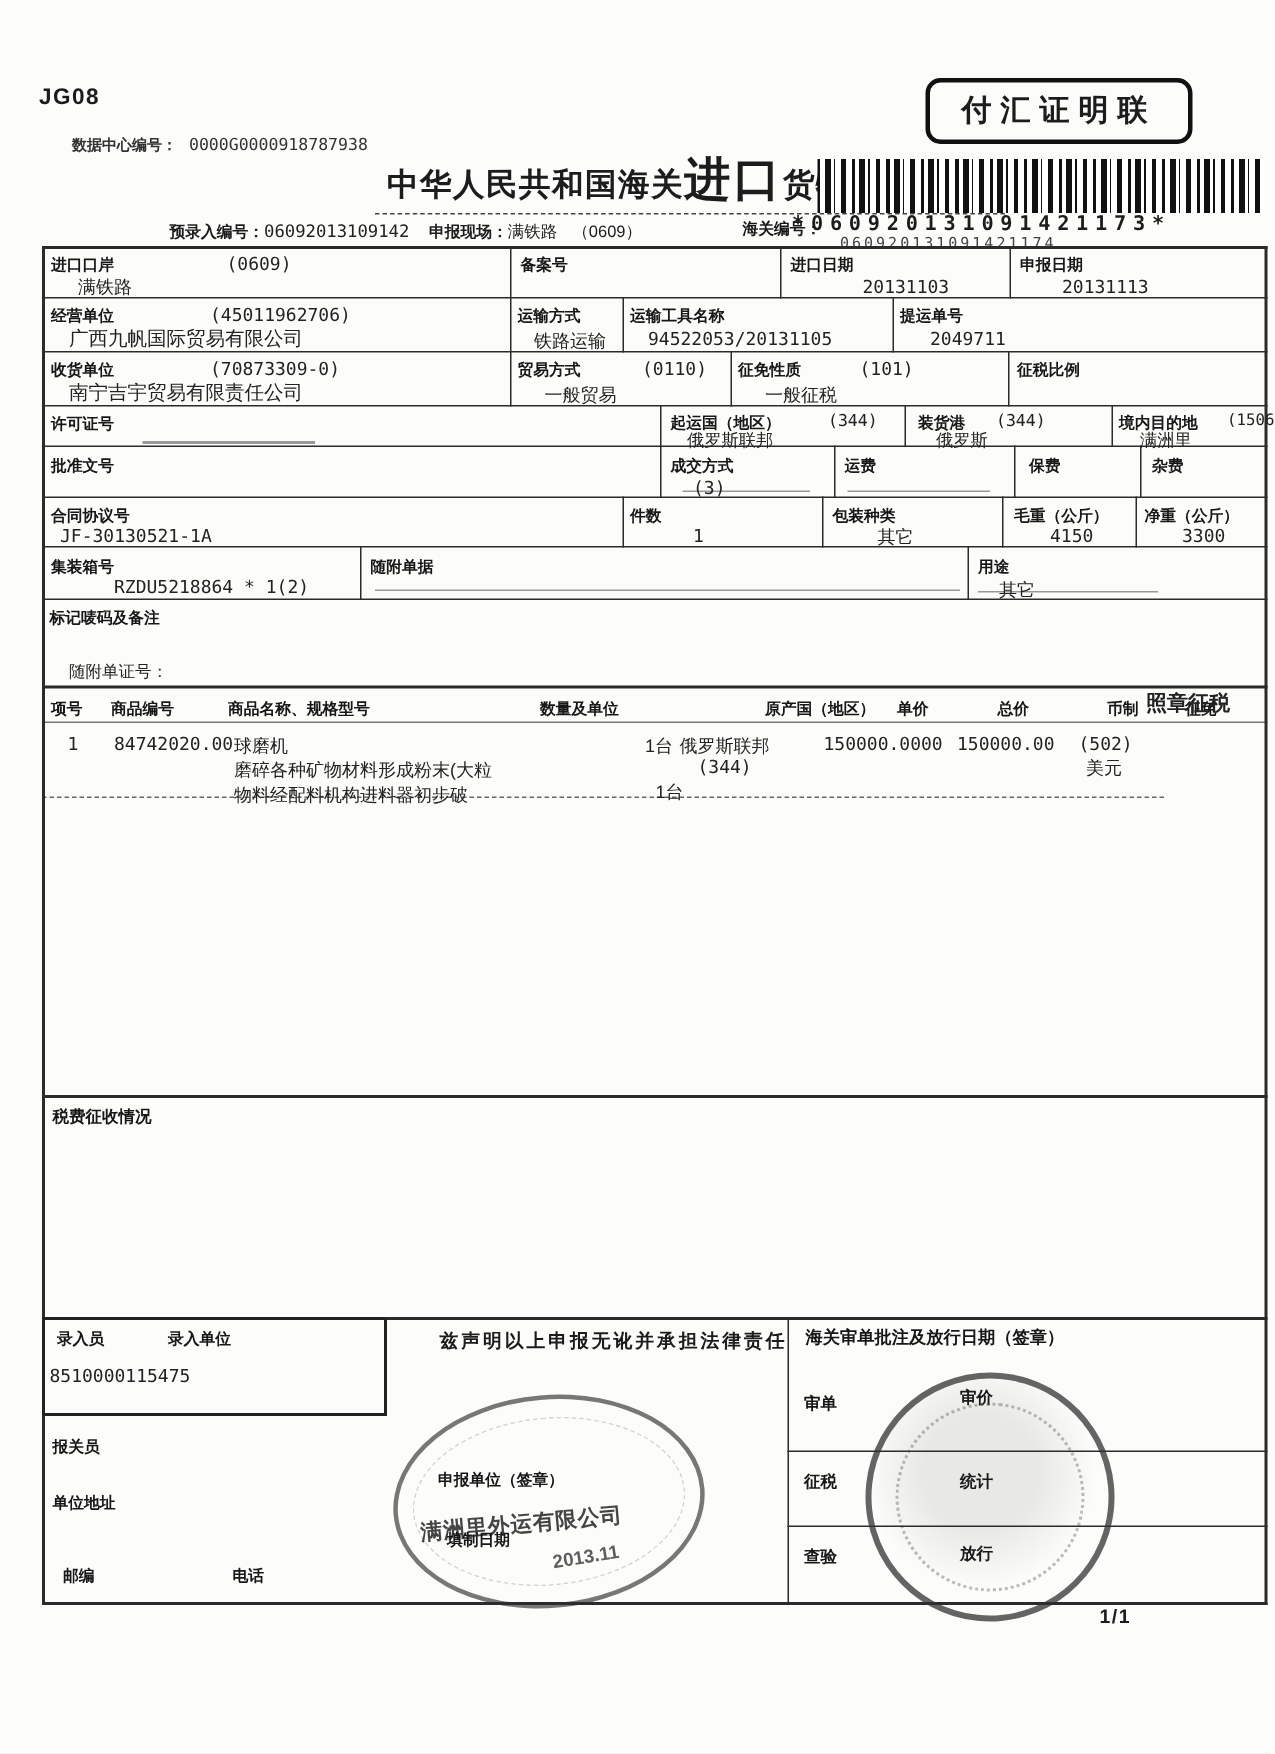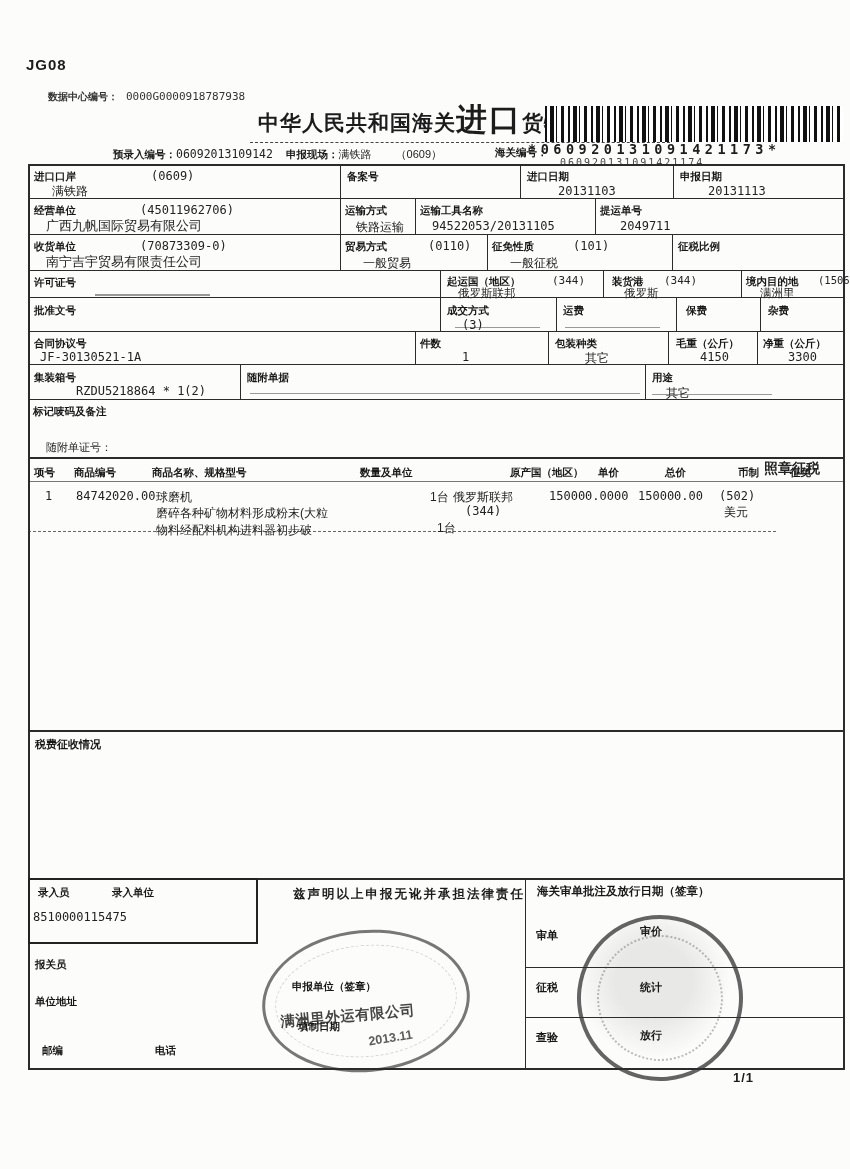--- a/index.html
+++ b/index.html
@@ -70,30 +70,31 @@
 
   <div class="abs dcline" style="left:48px;top:90px;">
     <b>数据中心编号：</b><span class="no">0000G0000918787938</span>
   </div>
 
   <div class="abs title" style="left:175px;top:99px;">
     <span class="t1">中华人民共和国海关</span><span class="t2">进口</span><span class="t3">货物报关单</span>
   </div>
   <div class="abs title-underline" style="left:250px;top:142px;width:420px;"></div>
 
+  <div class="abs copybox" style="left:617px;top:52px;">付汇证明联</div>
 
   <div class="abs barcode" style="left:545px;top:106px;"></div>
   <div class="abs bdigits" style="left:528px;top:141px;">*060920131091421173*</div>
   <div class="abs bsmall" style="left:560px;top:157px;">060920131091421174</div>
   <div class="abs lbl" style="left:495px;top:146px;">海关编号：</div>
 
   <div class="abs pre-line" style="left:113px;top:147px;">
     <b>预录入编号：</b><span class="num">06092013109142</span>
     <b style="margin-left:10px;">申报现场：</b><span>满铁路</span>
-    <span style="margin-left:21px;">（0609）</span>
+    <span style="margin-left:7px;">（0609）</span>
   </div>
 
   <div class="ln" style="left:28px;top:164px;width:817px;height:2px;"></div>
   <div class="ln" style="left:28px;top:198px;width:817px;height:1px;"></div>
   <div class="ln" style="left:28px;top:234px;width:817px;height:1px;"></div>
   <div class="ln" style="left:28px;top:270px;width:817px;height:1px;"></div>
   <div class="ln" style="left:28px;top:297px;width:817px;height:1px;"></div>
   <div class="ln" style="left:28px;top:331px;width:817px;height:1px;"></div>
   <div class="ln" style="left:28px;top:364px;width:817px;height:1px;"></div>
   <div class="ln" style="left:28px;top:399px;width:817px;height:1px;"></div>
@@ -135,21 +136,21 @@
   <div class="ln faint" style="left:250px;top:393px;width:390px;height:1px;"></div>
   <div class="ln faint" style="left:652px;top:394px;width:120px;height:1px;"></div>
 
   <span class="abs lbl" style="left:34px;top:170px;">进口口岸</span>
   <span class="abs num" style="left:103px;top:169px;margin-left:48px;">(0609)</span>
   <span class="abs val" style="left:52px;top:183px;">满铁路</span>
 
   <span class="abs lbl" style="left:347px;top:170px;">备案号</span>
 
   <span class="abs lbl" style="left:527px;top:170px;">进口日期</span>
-  <span class="abs num" style="left:558px;top:184px;">20131103</span>
+  <span class="abs num" style="left:575px;top:184px;">20131103</span>
 
   <span class="abs lbl" style="left:680px;top:170px;">申报日期</span>
   <span class="abs num" style="left:708px;top:184px;">20131113</span>
 
   <span class="abs lbl" style="left:34px;top:204px;">经营单位</span>
   <span class="abs num" style="left:140px;top:203px;">(45011962706)</span>
   <span class="abs val" style="left:46px;top:217px;font-size:13px;">广西九帆国际贸易有限公司</span>
 
   <span class="abs lbl" style="left:345px;top:204px;">运输方式</span>
   <span class="abs val" style="left:356px;top:219px;">铁路运输</span>

